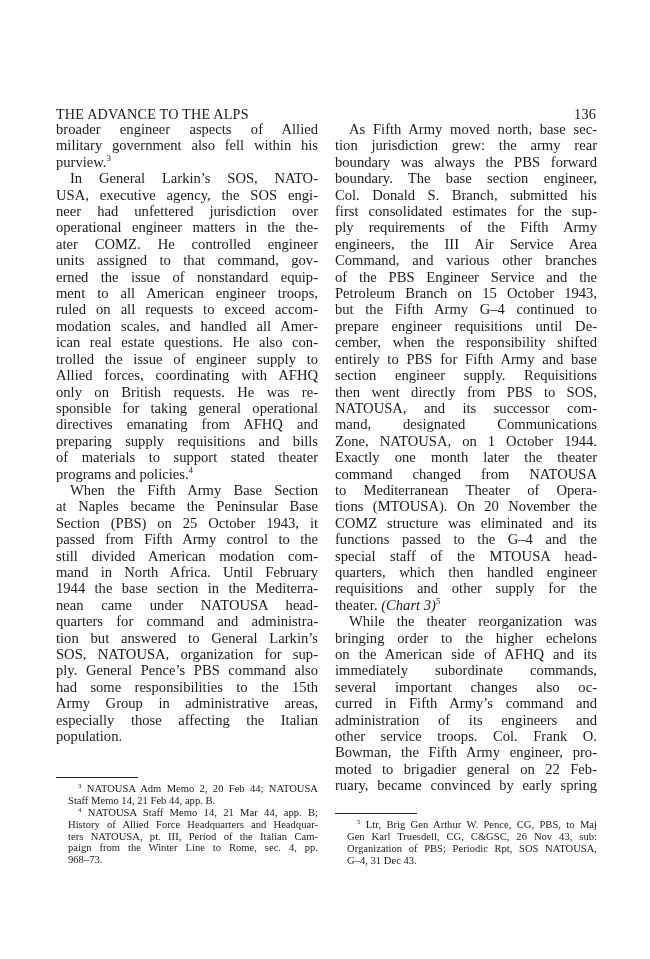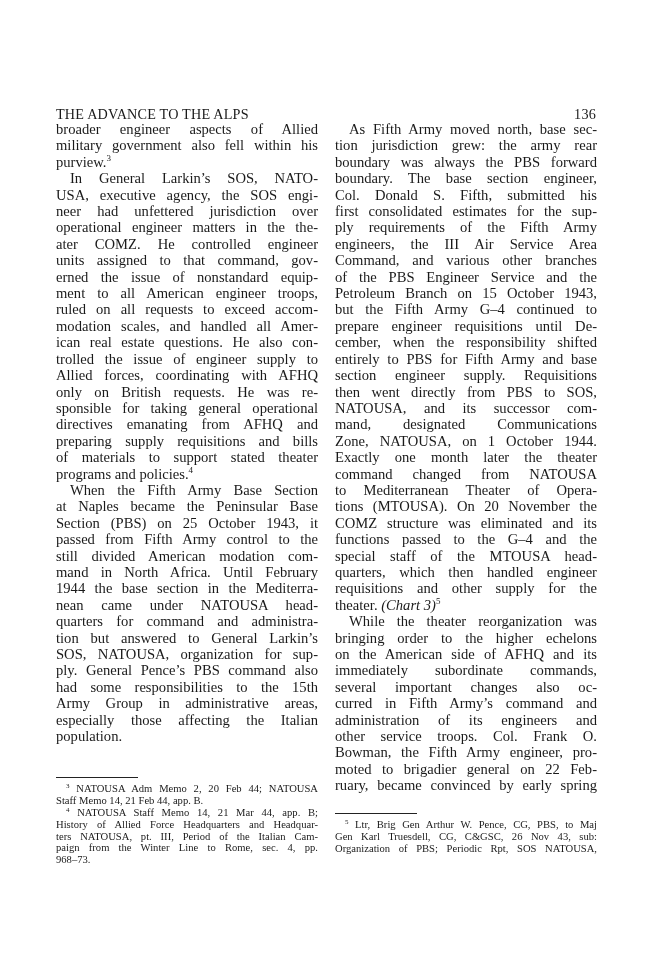--- a/index.html
+++ b/index.html
@@ -13,21 +13,21 @@
   .col-left { left: 56px; }
   .col-right { left: 335px; }
   .body-line { display: block; height: 16.42px; line-height: 16.42px; font-size: 14.6px;
          white-space: nowrap; text-align: justify; text-align-last: justify; }
   .body-line.last { text-align-last: left; }
   .body-line.indent { padding-left: 14px; }
   sup { font-size: 9px; line-height: 0; vertical-align: 6px; }
   .fn-rule { position: absolute; height: 1px; background: #222; width: 82px; }
   .footnotes { position: absolute; width: 262px; }
   .fn-line { display: block; height: 11.9px; line-height: 11.9px; font-size: 10.6px;
-         white-space: nowrap; text-align: justify; text-align-last: justify; }
+         white-space: nowrap; text-align: justify; text-align-last: justify; margin-left: 12px; }
   .fn-line.last { text-align-last: left; }
   .fn-line.indent { padding-left: 10px; }
   .fn-line sup { font-size: 7px; vertical-align: 4px; }
   em { }
 </style>
 </head>
 <body>
 
 <div class="running-head">
   <span class="title">THE ADVANCE TO THE ALPS</span>
@@ -83,21 +83,21 @@
     <span class="fn-line">ters NATOUSA, pt. III, Period of the Italian Cam-</span>
     <span class="fn-line">paign from the Winter Line to Rome, sec. 4, pp.</span>
     <span class="fn-line last">968–73.</span>
   </div>
 
 <div class="column col-right" id="right-body">
     <span class="body-line indent">As Fifth Army moved north, base sec-</span>
     <span class="body-line">tion jurisdiction grew: the army rear</span>
     <span class="body-line">boundary was always the PBS forward</span>
     <span class="body-line">boundary. The base section engineer,</span>
-    <span class="body-line">Col. Donald S. Fifth, submitted his</span>
+    <span class="body-line">Col. Donald S. Branch, submitted his</span>
     <span class="body-line">first consolidated estimates for the sup-</span>
     <span class="body-line">ply requirements of the Fifth Army</span>
     <span class="body-line">engineers, the III Air Service Area</span>
     <span class="body-line">Command, and various other branches</span>
     <span class="body-line">of the PBS Engineer Service and the</span>
     <span class="body-line">Petroleum Branch on 15 October 1943,</span>
     <span class="body-line">but the Fifth Army G–4 continued to</span>
     <span class="body-line">prepare engineer requisitions until De-</span>
     <span class="body-line">cember, when the responsibility shifted</span>
     <span class="body-line">entirely to PBS for Fifth Army and base</span>
@@ -126,13 +126,14 @@
     <span class="body-line">other service troops. Col. Frank O.</span>
     <span class="body-line">Bowman, the Fifth Army engineer, pro-</span>
     <span class="body-line">moted to brigadier general on 22 Feb-</span>
     <span class="body-line">ruary, became convinced by early spring</span>
   </div>
 <div class="fn-rule" style="left:335px; top:813px;"></div>
 <div class="footnotes" id="right-fn" style="left:335px; top:819px;">
     <span class="fn-line indent"><sup>5</sup> Ltr, Brig Gen Arthur W. Pence, CG, PBS, to Maj</span>
     <span class="fn-line">Gen Karl Truesdell, CG, C&amp;GSC, 26 Nov 43, sub:</span>
     <span class="fn-line">Organization of PBS; Periodic Rpt, SOS NATOUSA,</span>
+    <span class="fn-line last">G–4, 31 Dec 43.</span>
   </div>
 
 </body></html>

